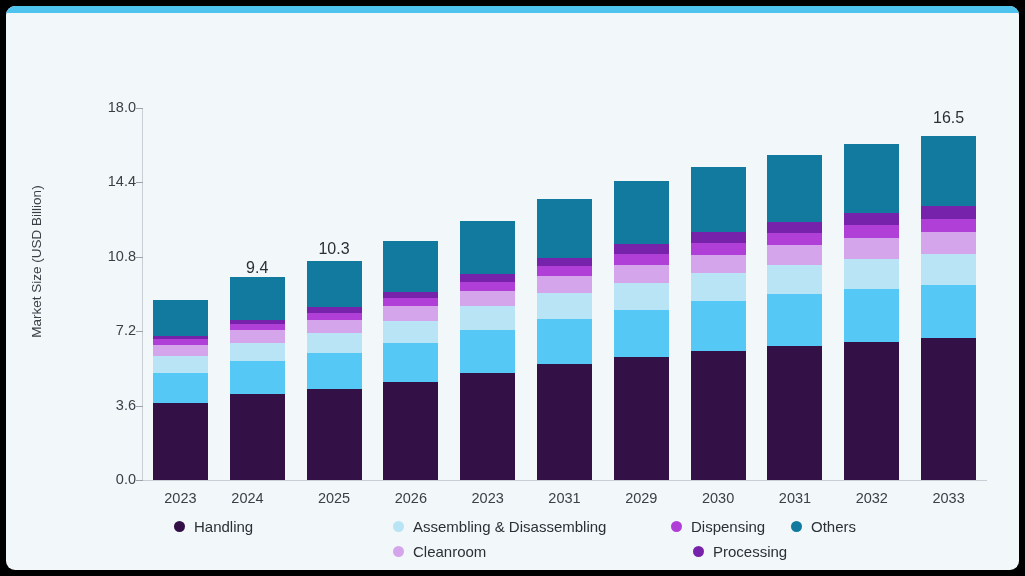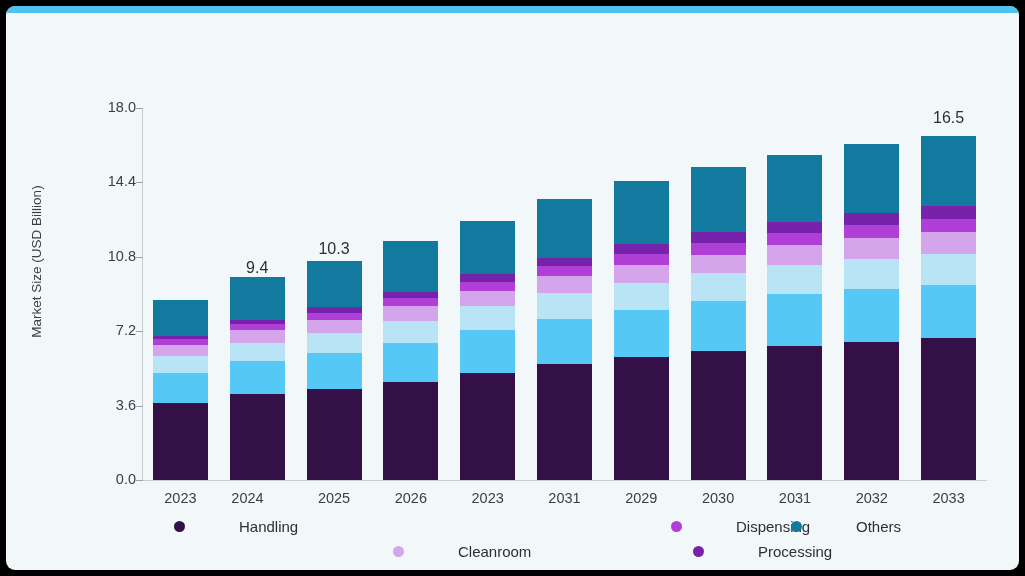--- a/index.html
+++ b/index.html
@@ -61,21 +61,21 @@
   .barlabel{
     position:absolute;text-align:center;font-size:16px;color:#2b3036;
     white-space:nowrap;
   }
   .xtick{
     position:absolute;text-align:center;font-size:14.5px;color:#3a3f45;
     top:396px;
   }
   
   .legend{position:absolute;left:168px;top:512px;width:830px;height:52px;}
-  .lgitem{position:absolute;display:flex;align-items:center;white-space:nowrap;gap:45px;}
+  .lgitem{position:absolute;display:flex;align-items:center;white-space:nowrap;}
   .dot{width:11px;height:11px;border-radius:50%;margin-right:9px;flex:none;}
   .lglabel{font-size:15px;color:#2b3036;}
 </style>
 </head>
 <body>
 
 <div class="card">
   <div class="topbar"></div>
 
 
@@ -215,20 +215,24 @@
       <div class="barlabel" style="left: 211.727px; width: 79px; top: 164.733px;">9.4</div>
       <div class="barlabel" style="left: 288.545px; width: 79px; top: 146.133px;">10.3</div>
       <div class="barlabel" style="left: 903.091px; width: 79px; top: 14.9px;">16.5</div>
     </div>
 
   <div class="legend" id="legend">
       <div class="lgitem" style="left: 0px; top: 0px;">
         <span class="dot" style="background: rgb(51, 16, 70);"></span>
         <span class="lglabel">Handling</span>
       </div>
+      <div class="lgitem" style="left: 219px; top: 0px;">
+        <span class="dot" style="background: rgb(184, 228, 245);"></span>
+        <span class="lglabel">Assembling &amp; Disassembling</span>
+      </div>
       <div class="lgitem" style="left: 497px; top: 0px;">
         <span class="dot" style="background: rgb(176, 63, 216);"></span>
         <span class="lglabel">Dispensing</span>
       </div>
       <div class="lgitem" style="left: 617px; top: 0px;">
         <span class="dot" style="background: rgb(18, 122, 158);"></span>
         <span class="lglabel">Others</span>
       </div>
       <div class="lgitem" style="left: 219px; top: 25px;">
         <span class="dot" style="background: rgb(212, 165, 234);"></span>

